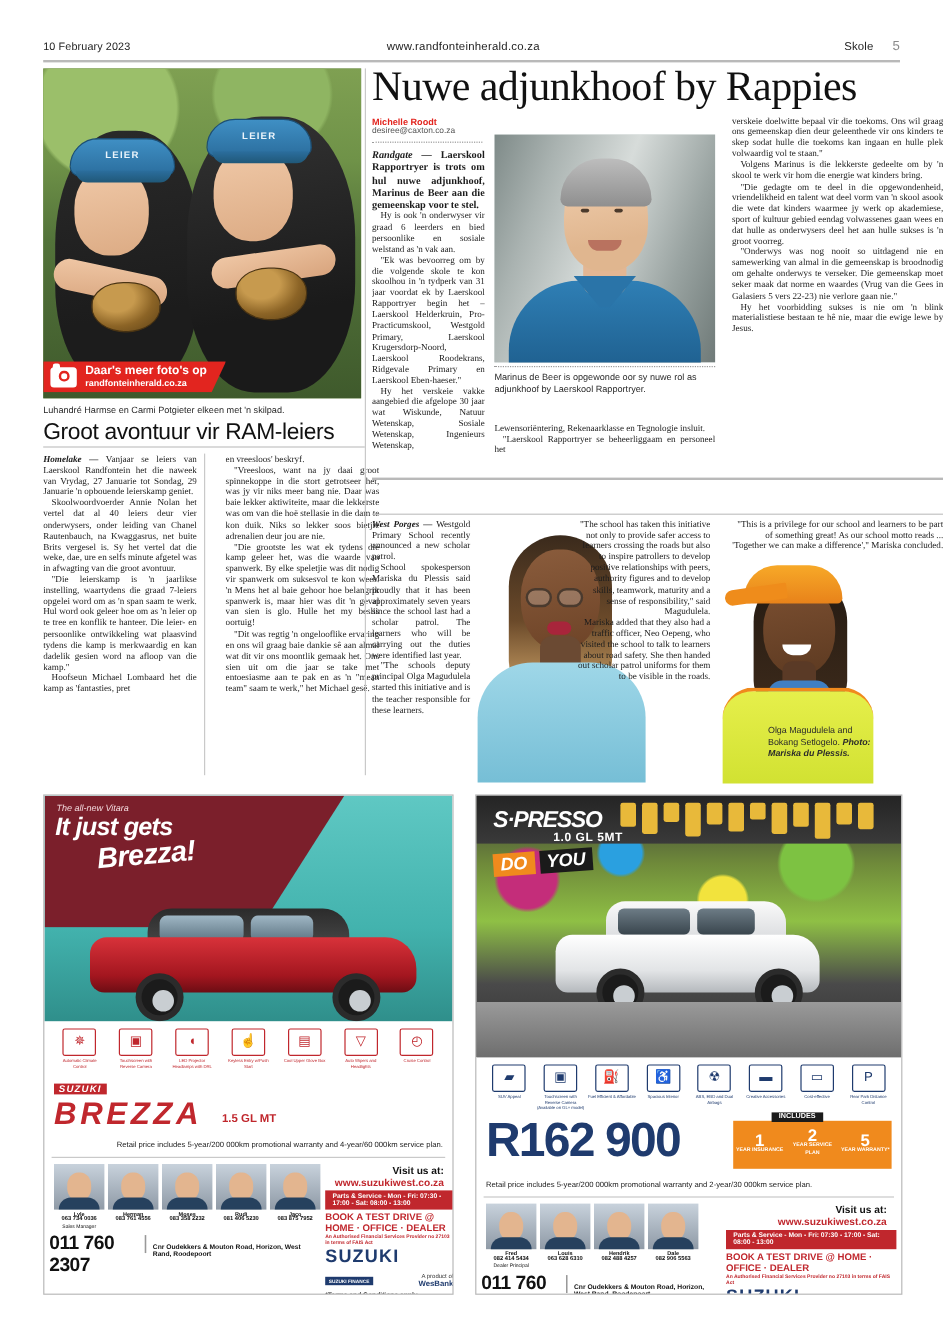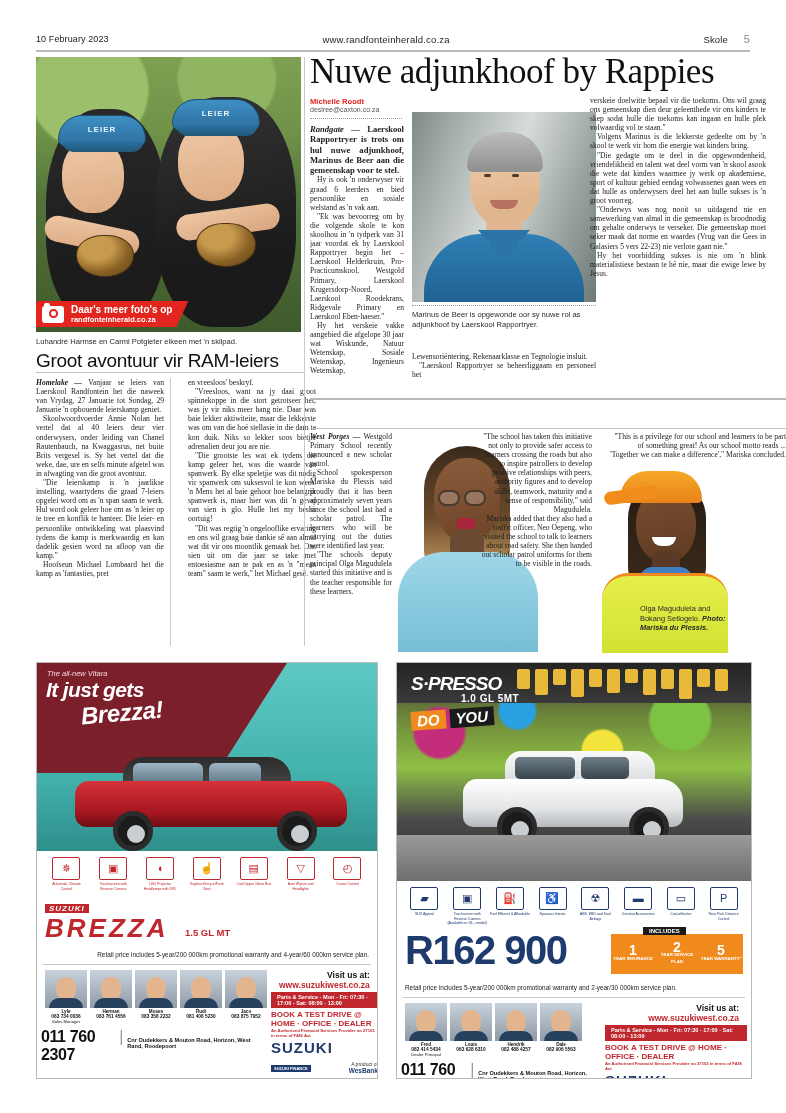--- a/index.html
+++ b/index.html
@@ -308,21 +308,21 @@
     <div class="beer-smile"></div>
     <div class="beer-collar"></div>
   </div>
   <div class="dotrule" style="position:absolute;left:412px;top:305px;width:184px;"></div>
   <div class="cap-beer">Marinus de Beer is opgewonde oor sy nuwe rol as adjunkhoof by Laerskool Rapportryer.</div>
 
   <div class="body-col" id="rap-c2" style="left:412px;top:352px;width:184px;height:44px;overflow:hidden;">
       <p class="first">Lewensoriëntering, Rekenaarklasse en Tegnologie insluit.</p>
       <p>"Laerskool Rapportryer se beheerliggaam en personeel het</p>
     </div>
-  <div class="body-col" id="rap-c3" style="left:590px;top:96px;width:176px;height:300px;overflow:hidden;">
+  <div class="body-col" id="rap-c3" style="left:610px;top:96px;width:176px;height:300px;overflow:hidden;">
       <p class="first">verskeie doelwitte bepaal vir die toekoms. Ons wil graag ons gemeenskap dien deur geleenthede vir ons kinders te skep sodat hulle die toekoms kan ingaan en hulle plek volwaardig vol te staan."</p>
       <p>Volgens Marinus is die lekkerste gedeelte om by 'n skool te werk vir hom die energie wat kinders bring.</p>
       <p>"Die gedagte om te deel in die opgewondenheid, vriendelikheid en talent wat deel vorm van 'n skool asook die wete dat kinders waarmee jy werk op akademiese, sport of kultuur gebied eendag volwassenes gaan wees en dat hulle as onderwysers deel het aan hulle sukses is 'n groot voorreg.</p>
       <p>"Onderwys was nog nooit so uitdagend nie en samewerking van almal in die gemeenskap is broodnodig om gehalte onderwys te verseker. Die gemeenskap moet seker maak dat norme en waardes (Vrug van die Gees in Galasiers 5 vers 22-23) nie verlore gaan nie."</p>
       <p>Hy het voorbidding sukses is nie om 'n blink materialistiese bestaan te hê nie, maar die ewige lewe by Jesus.</p>
     </div>
 
   <div class="rule-west"></div>
   <div class="rule-west2"></div>
 

